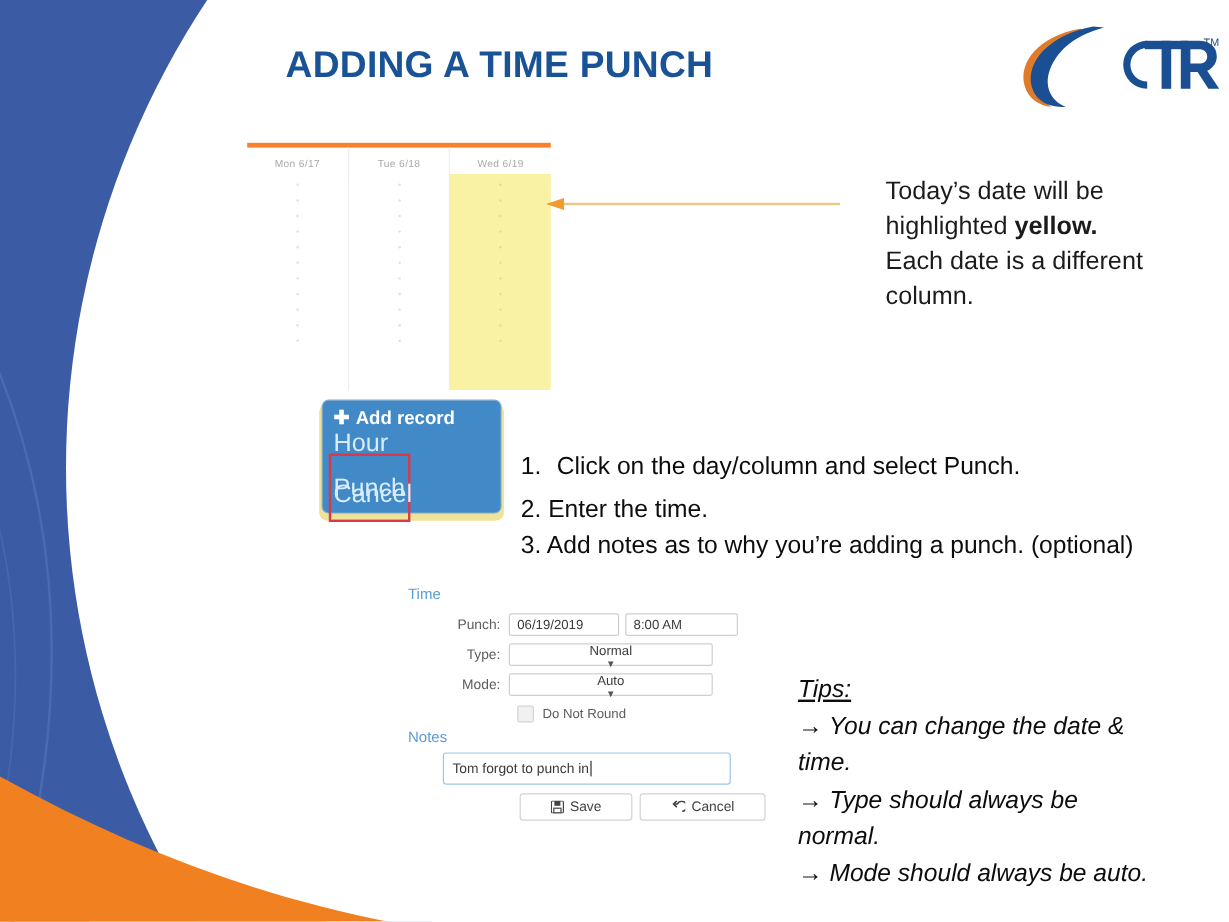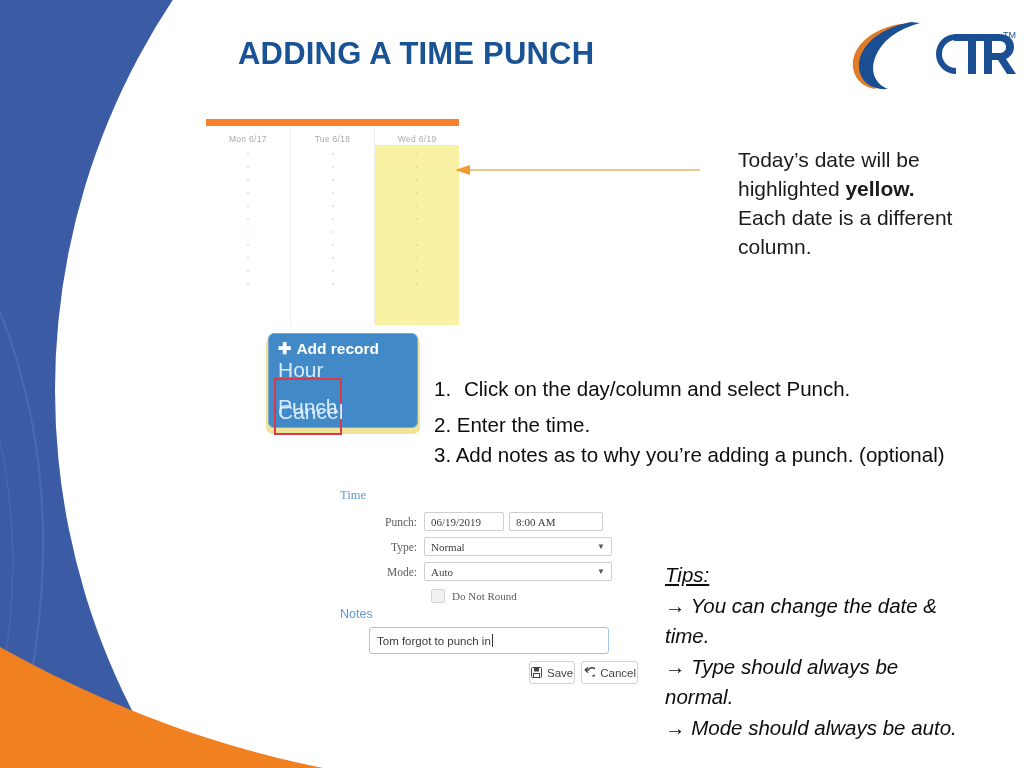--- a/index.html
+++ b/index.html
@@ -26,21 +26,21 @@
     position:absolute;right:2px;top:12px;font-size:9px;color:#1a4f93;
   }
 
   
   .grid{
     position:absolute;left:206px;top:116px;width:253px;height:209px;
     background:#fff;opacity:.9;
   }
   .grid-headrow{
     position:absolute;left:0;top:3px;width:253px;height:26px;
-    border-top:7px solid #f97316;border-bottom:1px solid #dfdfdf;
+    border-top:4px solid #f97316;border-bottom:1px solid #dfdfdf;
     display:flex;
   }
   .grid-head{
     flex:1;display:flex;align-items:center;justify-content:center;
     font-size:8.5px;color:#a2a2a2;border-right:1px solid #ededed;
     filter:blur(.45px);letter-spacing:.3px;
   }
   .grid-head:last-child{border-right:none;}
   .grid-body{position:absolute;left:0;top:29px;width:253px;height:180px;display:flex;}
   .grid-col{
@@ -91,55 +91,55 @@
   
   .steps{
     position:absolute;left:434px;top:376px;width:596px;
     color:#0d0d0d;
   }
   .step1{font-size:20.5px;line-height:26px;margin-bottom:8px;white-space:nowrap;}
   .step1 .num{display:inline-block;width:30px;}
   .step2,.step3{font-size:20.5px;line-height:30px;white-space:nowrap;}
 
   
-  .form{position:absolute;left:340px;top:488px;width:280px;height:120px;font-family:Liberation Serif, serif;}
+  .form{position:absolute;left:340px;top:488px;width:280px;height:120px;}
   .sect-label{
     font-size:12.5px;color:#5c9bd6;font-weight:normal;
   }
   .frow{display:flex;align-items:center;height:21px;margin-bottom:4px;}
   .flab{
     width:84px;text-align:right;padding-right:7px;box-sizing:border-box;
     font-size:11.5px;color:#5d5d5d;
   }
   .fin{
     height:19px;border:1px solid #cfcfcf;border-radius:2px;background:#fff;
     font-size:11px;color:#3b3b3b;display:flex;align-items:center;
     padding:0 6px;box-sizing:border-box;
   }
-  .fin.date{width:80px;}
+  .fin.date{width:92px;}
   .fin.time{width:94px;margin-left:5px;}
-  .fin.sel{width:188px;justify-content:space-between;}
+  .fin.sel{width:170px;justify-content:space-between;flex-direction:column;}
   .caret{font-size:8px;color:#555;}
   .checkrow{display:flex;align-items:center;margin-left:91px;margin-top:7px;gap:7px;}
   .cbox{width:12px;height:12px;border:1px solid #d3d3d3;background:#f1f1f1;border-radius:2px;}
   .ctext{font-size:11px;color:#5d5d5d;}
 
   
   .notes{position:absolute;left:340px;top:607px;width:290px;}
   .notebox{
     margin-top:6px;margin-left:29px;width:240px;height:27px;
     border:1px solid #9ec6e8;border-radius:3px;background:#fff;
     display:flex;align-items:center;padding:0 7px;box-sizing:border-box;
     font-size:11.5px;color:#3a3a3a;
   }
   .caretbar{display:inline-block;width:1px;height:13px;background:#333;margin-left:1px;}
   .btnrow{display:flex;gap:6px;justify-content:flex-end;width:269px;margin-left:29px;margin-top:7px;}
   .btn{
     border:1px solid #d2d2d2;border-radius:3px;background:#fff;
-    height:23px;padding:0 1px;display:flex;align-items:center;gap:5px;
+    height:23px;padding:0 25px;display:flex;align-items:center;gap:5px;
     font-size:11.5px;color:#444;box-sizing:border-box;
   }
 
   
   .tips{
     position:absolute;left:665px;top:560px;width:365px;
     font-style:italic;font-size:20.5px;line-height:30.5px;color:#0d0d0d;
   }
   .tips .hd{text-decoration:underline;font-style:italic;}
   .tips .ln{display:block;}

